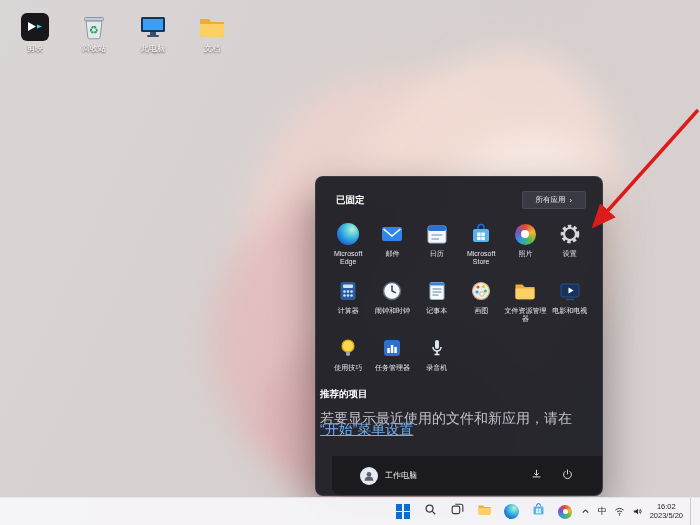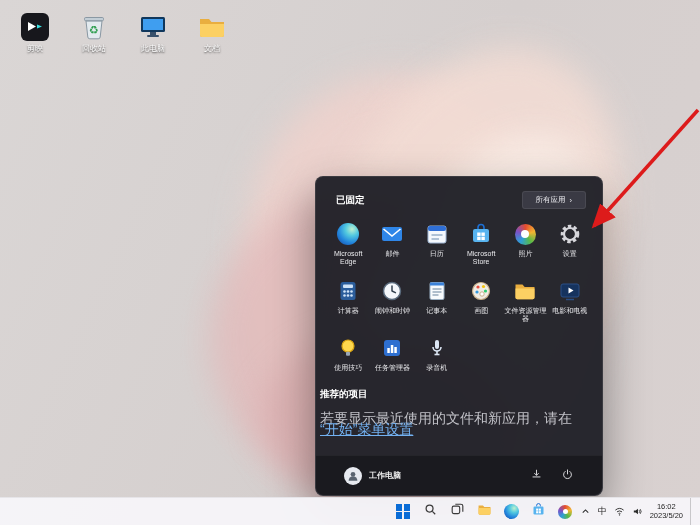--- a/index.html
+++ b/index.html
@@ -36,23 +36,23 @@
   .tile-label{font-size:7px;line-height:8px;color:#e9e9ec;text-align:center;max-height:16px;overflow:hidden;width:44px;}
   .edge-ball{width:22px;height:22px;border-radius:50%;
     background:radial-gradient(circle at 68% 28%,#bdf0cf 0%,#52c9df 30%,#2386dd 62%,#15409c 100%);}
   .photos-wheel{width:21px;height:21px;border-radius:50%;position:relative;
     background:conic-gradient(#e44c2f,#f2b632,#58b947,#2e9fd8,#7a52c7,#e44c2f);}
   .photos-wheel::after{content:"";position:absolute;inset:6.5px;background:#fff;border-radius:50%;}
   .recommended{padding:0 16px 0 4px;margin-top:16px;}
   .rec-title{font-size:9.5px;font-weight:bold;color:#fff;}
   .rec-text{margin-top:12px;font-size:14px;color:#c2c2c8;line-height:11px;}
   .rec-link{color:#73b2f2;text-decoration:underline;cursor:pointer;}
-  .start-footer{position:absolute;left:0;right:0;bottom:0;height:40px;background:rgba(25,25,31,.94);
+  .start-footer{position:absolute;left:16px;right:0;bottom:0;height:40px;background:rgba(25,25,31,.94);
     border-radius:0 0 8px 8px;display:flex;align-items:center;padding:0 28px;box-sizing:border-box;
-    border-top:1px solid rgba(255,255,255,.05);font-weight:bold;}
+    border-top:1px solid rgba(255,255,255,.05);}
   .user-chip{display:flex;align-items:center;gap:7px;cursor:pointer;}
   .avatar{width:18px;height:18px;border-radius:50%;background:#e7eaf0;display:flex;align-items:center;justify-content:center;overflow:hidden;}
   .avatar svg{width:14px;height:14px;}
   .user-name{font-size:8px;color:#f0f0f0;}
   .footer-actions{margin-left:auto;display:flex;gap:18px;align-items:center;}
   .footer-actions svg{width:13px;height:13px;cursor:pointer;}
 
   
   .arrow-overlay{position:absolute;left:0;top:0;width:700px;height:525px;z-index:6;pointer-events:none;}
 

